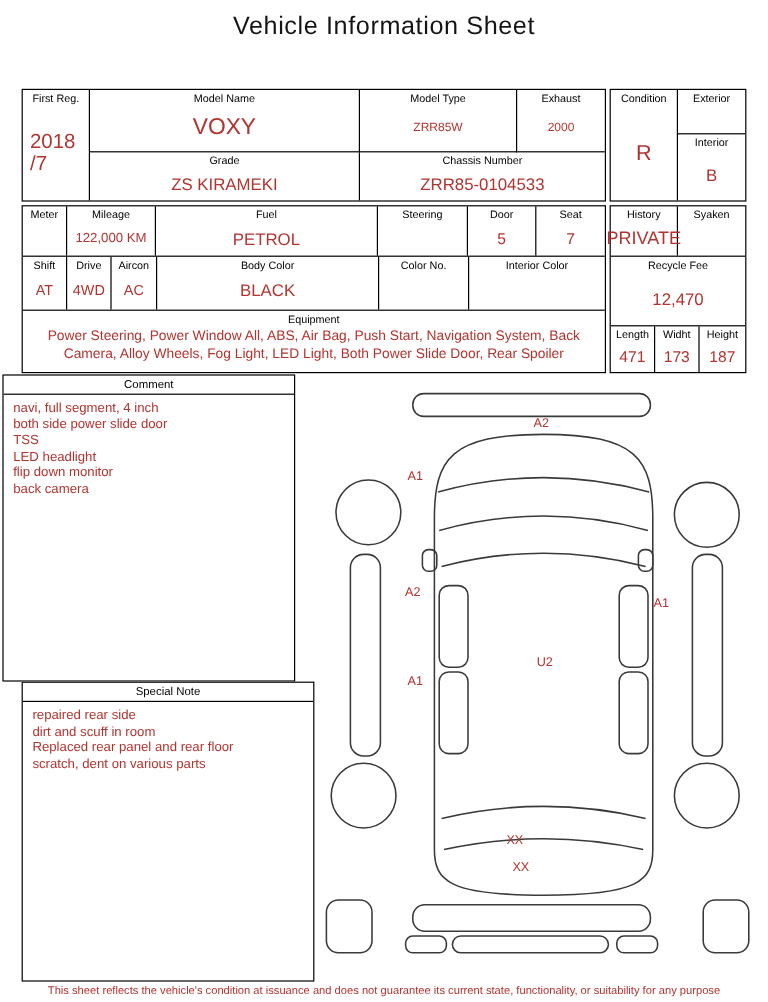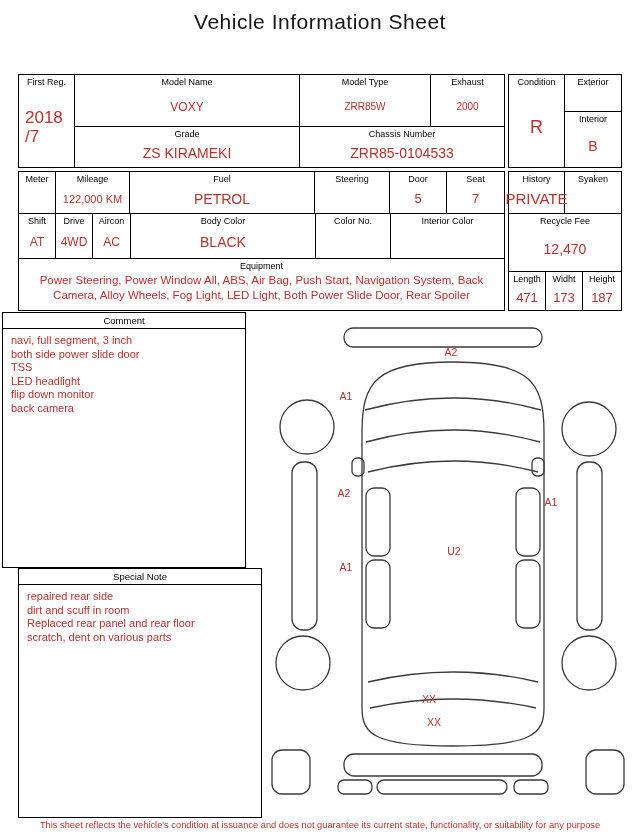--- a/index.html
+++ b/index.html
@@ -7,21 +7,21 @@
   .sheet{position:relative;width:640px;height:835px;background:#fff;
          font-family:"Liberation Sans",sans-serif;color:#111;overflow:hidden;}
   .title{position:absolute;top:10px;left:0;width:100%;text-align:center;
          font-size:21px;letter-spacing:.5px;color:#151515;}
   .tbl{position:absolute;border:1px solid var(--line);box-sizing:border-box;background:#fff;margin-top:16px;}
   .cell{position:relative;display:flex;flex-direction:column;min-width:0;min-height:0;}
   .br{border-right:1px solid var(--line);}
   .bb{border-bottom:1px solid var(--line);}
   .lab{font-size:9px;line-height:1.15;text-align:center;padding-top:2px;color:#000;white-space:nowrap;}
   .val{flex:1;display:flex;align-items:center;justify-content:center;color:var(--red);white-space:nowrap;}
-  .v18{font-size:18px;} .v16{font-size:12px;} .v15{font-size:10px;} .v14{font-size:14px;}
+  .v18{font-size:18px;} .v16{font-size:19px;} .v15{font-size:10px;} .v14{font-size:14px;}
   .v13{font-size:13px;} .v12{font-size:12px;} .v11{font-size:11px;} .v10{font-size:15px;}
   .span-rows{grid-row:1/3;}
   .chassis-span{grid-column:3/5;}
 
   #band1L{left:18px;top:58px;width:487px;height:94px;display:grid;
           grid-template-columns:56px 225px 131px 1fr;grid-template-rows:52px 1fr;}
   #band1R{left:508px;top:58px;width:114px;height:94px;display:grid;
           grid-template-columns:56px 1fr;grid-template-rows:37px 1fr;}
   .vreg{flex-direction:column;align-items:flex-start;justify-content:center;
         padding-left:6px;font-size:17px;line-height:1.12;}
@@ -193,21 +193,21 @@
       <div class="cell">
         <div class="lab">Height</div>
         <div class="val v13">187</div>
       </div>
     </div>
   </div>
 
   <div class="box" id="commentBox">
     <div class="box-head">Comment</div>
     <div class="box-body">
-      <div>navi, full segment, 3 inch</div>
+      <div>navi, full segment, 4 inch</div>
       <div>both side power slide door</div>
       <div>TSS</div>
       <div>LED headlight</div>
       <div>flip down monitor</div>
       <div>back camera</div>
     </div>
   </div>
 
   <div class="box" id="specialBox">
     <div class="box-head">Special Note</div>

